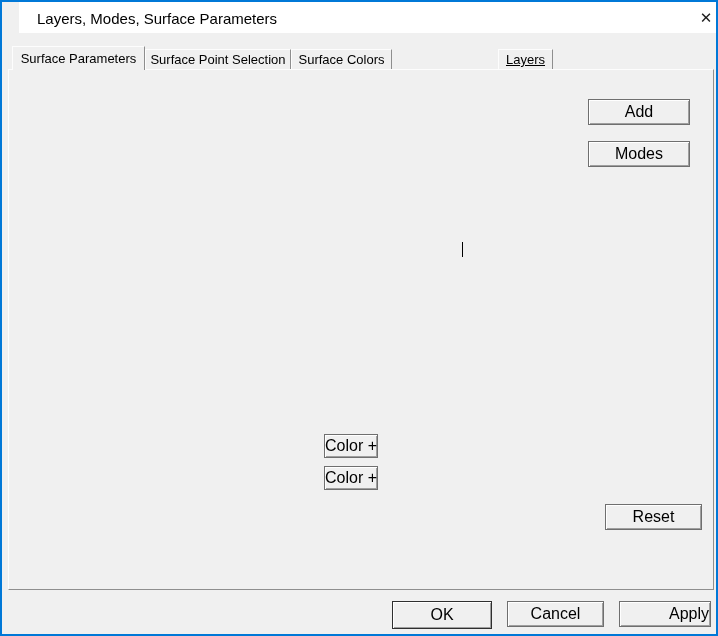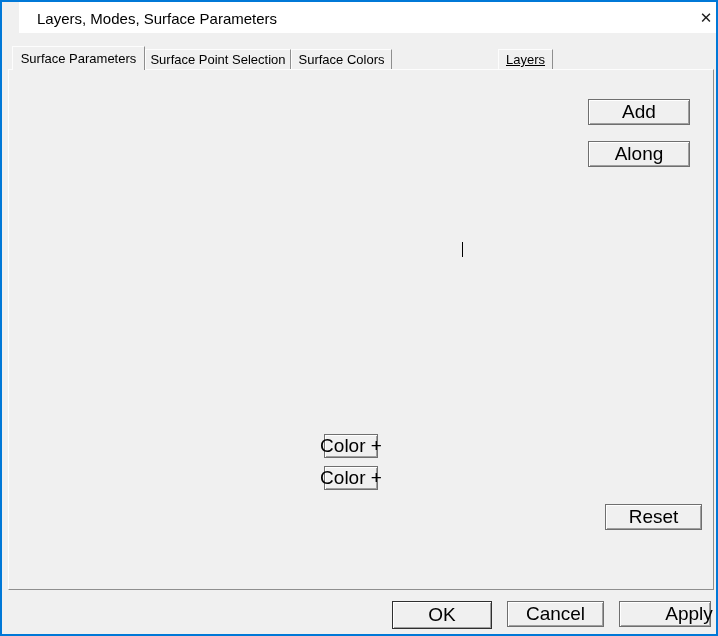--- a/index.html
+++ b/index.html
@@ -22,21 +22,21 @@
   .panel{position:absolute;left:6px;top:67px;width:706px;height:521px;background:#f0f0f0;
          border:1px solid;border-color:#fdfdfd #8e8e8e #8e8e8e #fdfdfd;z-index:1;}
   
   .sunken{position:absolute;background:#fff;border:1px solid;border-color:#636363 #e6e6e6 #e6e6e6 #636363;box-shadow:1px 1px 0 #fbfbfb;}
   .input{font-size:13px;color:#000;padding:0 4px;font-family:"Liberation Sans",sans-serif;outline:none;}
   input.input{display:block;}
   .ralign{text-align:right;padding-right:6px;}
   
   .btn{position:absolute;background:#f0f0f0;border:1px solid #6f6f6f;
        box-shadow:inset 1px 1px 0 #ffffff,inset -1px -1px 0 #9f9f9f;
-       font-size:19px;color:#000;display:flex;align-items:center;justify-content:center;cursor:default;white-space:nowrap;z-index:5;}
+       font-size:16px;color:#000;display:flex;align-items:center;justify-content:center;cursor:default;white-space:nowrap;z-index:5;}
   .btn.default{border:1px solid #2f2f2f;}
   .underline-first::first-letter{text-decoration:underline;}
   
   .radio{position:absolute;width:13px;height:13px;border-radius:50%;background:#fff;border:1px solid #565656;box-shadow:inset 1px 1px 1px rgba(0,0,0,.25);}
   .radio.sel::after{content:"";position:absolute;left:3px;top:3px;width:5px;height:5px;border-radius:50%;background:#000;}
   .radio.dis{border-color:#ababab;box-shadow:none;}
   .radio.dis.sel::after{background:#7e7e7e;}
   
   .checkbox{position:absolute;width:13px;height:13px;background:#fff;border:1px solid #565656;box-shadow:inset 1px 1px 1px rgba(0,0,0,.2);font-size:11px;line-height:12px;text-align:center;color:#000;}
   
@@ -80,21 +80,21 @@
   <div class="radio dis" style="left:446px;top:118px;"></div>
   <div class="lbl dis" style="left:466px;top:118px;">Design</div>
   <div class="radio dis" style="left:446px;top:141px;"></div>
   <div class="lbl dis" style="left:466px;top:141px;">Combined</div>
   <div class="radio dis" style="left:446px;top:164px;"></div>
   <div class="lbl dis" style="left:466px;top:164px;">Contours only</div>
   <div class="radio dis" style="left:446px;top:187px;"></div>
   <div class="lbl dis" style="left:466px;top:187px;">Difference</div>
 
   <div class="btn" style="left:586px;top:97px;width:102px;height:26px;">Add</div>
-  <div class="btn" style="left:586px;top:139px;width:102px;height:26px;">Along</div>
+  <div class="btn" style="left:586px;top:139px;width:102px;height:26px;">Modes</div>
 
   <div class="lbl" style="left:32px;top:206px;">Minimum Distance Between Points</div>
   <input class="sunken input" style="left: 247px; top: 200px; width: 101px; height: 22px;" value="0.001">
 
   <div class="lbl" style="left:32px;top:240px;">Maximum Distance Along Edge of Triangle</div>
   <div class="radio" style="left:310px;top:241px;"></div>
   <div class="lbl" style="left:329px;top:240px;">No Check</div>
   <div class="radio sel" style="left:424px;top:241px;"></div>
   <input class="sunken input" style="left: 440px; top: 236px; width: 92px; height: 22px;" value="85">
   <div class="caret" style="left:460px;top:240px;"></div>

